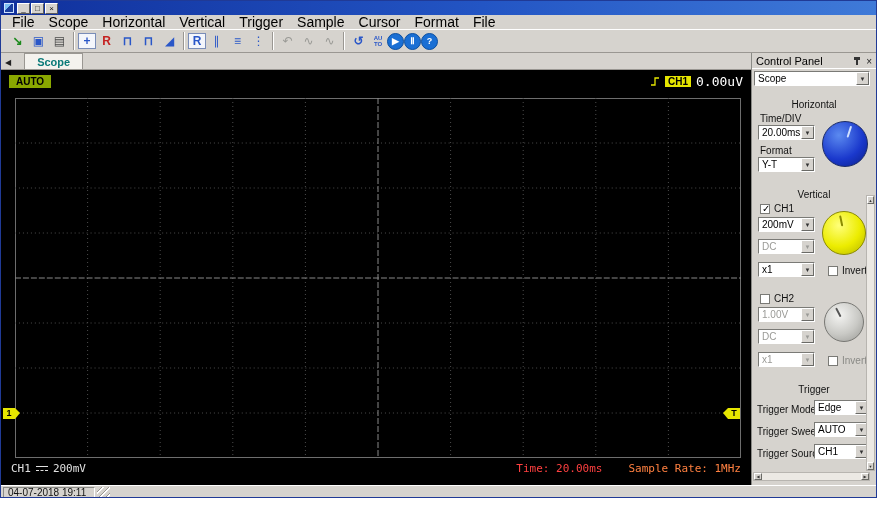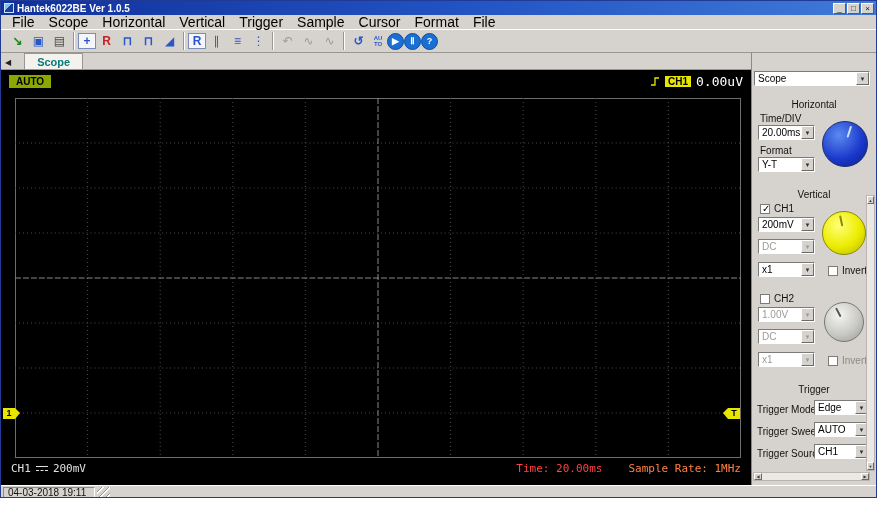--- a/index.html
+++ b/index.html
@@ -134,21 +134,20 @@
   .grip { width:13px; height:12px;
     background:repeating-linear-gradient(135deg, transparent 0 3px, #98958f 3px 4px, #fff 4px 5px); }
 </style>
 </head>
 <body>
 
 <div class="app">
 
   <div class="titlebar">
     <span class="app-icon"></span>
-    <span class="title-text">Hantek6022BE Ver 1.0.5</span>
     <div class="win-btns">
       <span class="win-btn">_</span>
       <span class="win-btn">□</span>
       <span class="win-btn">×</span>
     </div>
   </div>
 
   <div class="menubar">
     <span class="mi">File</span>
     <span class="mi">Scope</span>
@@ -246,20 +245,27 @@
           <span>CH1</span>
           <span class="dc-sym"></span>
           <span>200mV</span>
           <span class="time-readout">Time: 20.00ms</span>
           <span class="rate-readout">Sample Rate: 1MHz</span>
         </div>
       </div>
     </div>
 
     <div class="cpanel">
+      <div class="cp-header">
+        <span>Control Panel</span>
+        <span class="cp-hicons">
+          <span class="pin-icon"></span>
+          <span class="cp-close"></span>
+        </span>
+      </div>
 
       <div class="dd" style="top:18px; left:2px; width:116px;">
         <span class="dd-t">Scope</span>
         <span class="dd-a"></span>
       </div>
 
       <div class="sec-lab" style="top:46px;">Horizontal</div>
       <div class="lab" style="top:60px; left:8px;">Time/DIV</div>
       <div class="dd" style="top:72px; left:6px; width:57px;">
         <span class="dd-t">20.00ms</span>
@@ -343,17 +349,17 @@
         <div class="sb-v sb-dn"></div>
       </div>
       <div class="hsb">
         <div class="sb-h sb-l"></div>
         <div class="sb-h sb-r"></div>
       </div>
     </div>
   </div>
 
   <div class="statusbar">
-    <div class="st-cell st-date">04-03-2018 19:11</div>
+    <div class="st-cell st-date">04-07-2018 19:11</div>
     <div class="grip"></div>
   </div>
 
 </div>
 
 </body></html>

